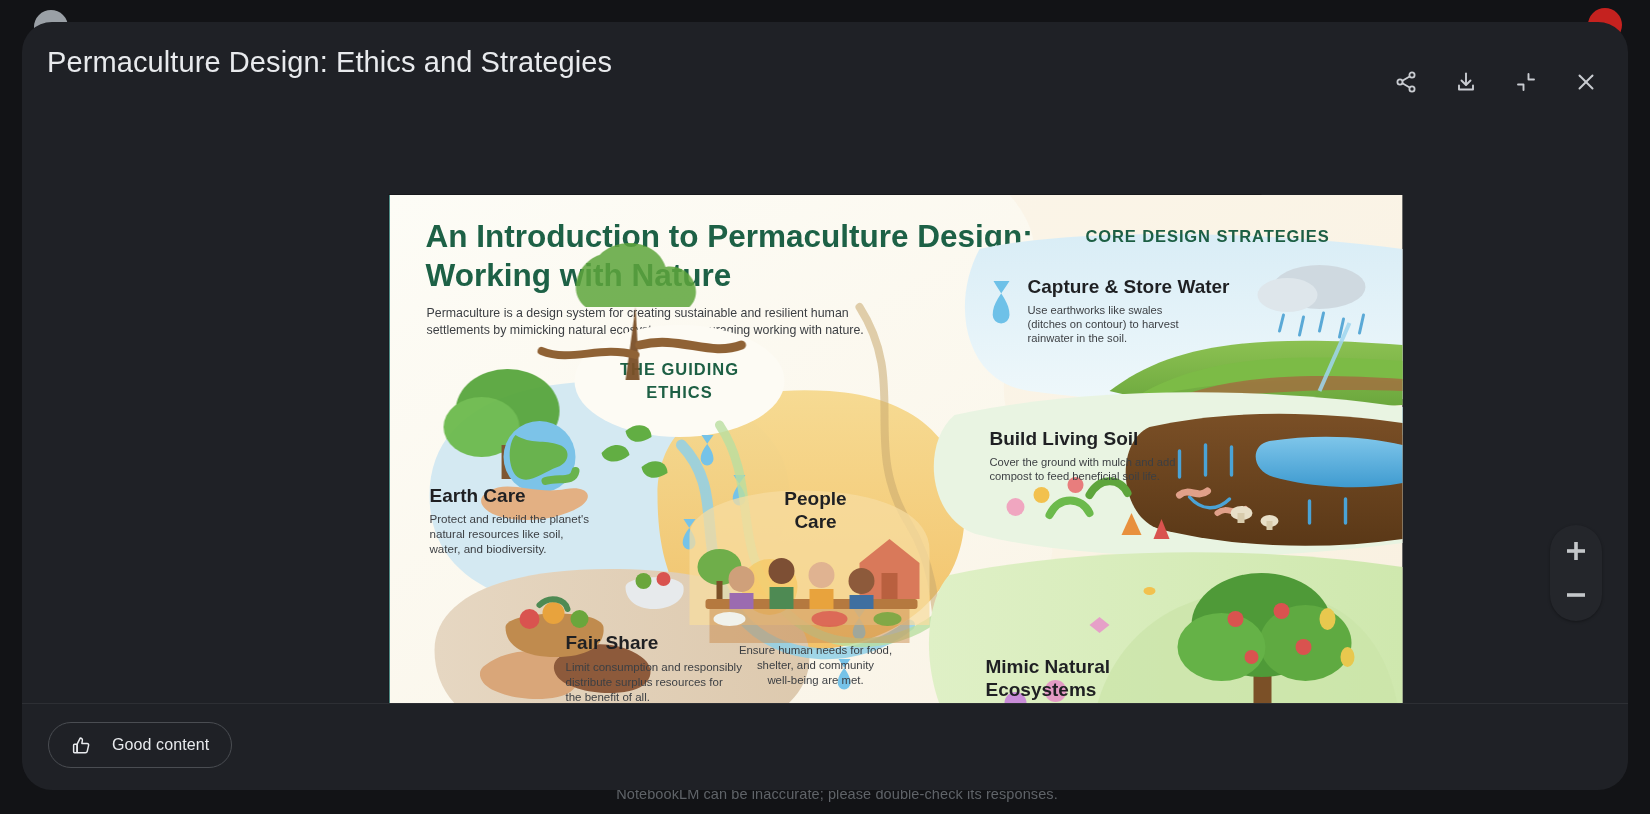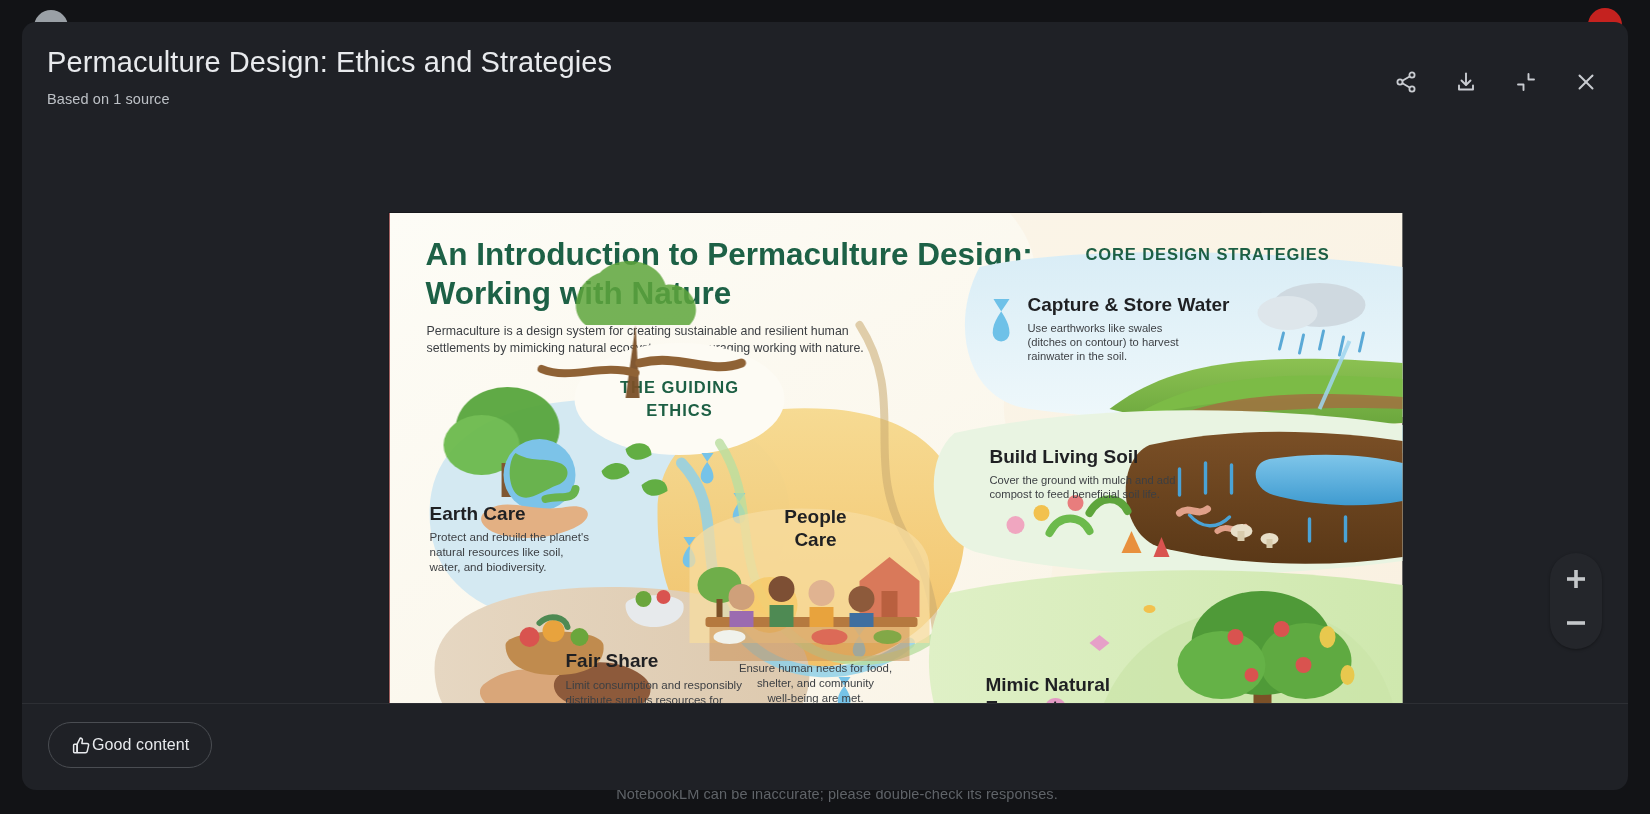--- a/index.html
+++ b/index.html
@@ -23,21 +23,21 @@
   .behind-disclaimer {
     position: absolute; left: 12px; top: 786px; width: 1650px;
     text-align: center; color: #5f6368; font-size: 14.5px; letter-spacing: .1px;
   }
 
   
   .modal {
     position: absolute; left: 22px; top: 22px;
     width: 1606px; height: 768px;
     background: #1f2126;
-    border-radius: 14px;
+    border-radius: 30px;
     overflow: hidden;
     display: flex; flex-direction: column;
   }
 
   .modal-header {
     position: relative; flex: 0 0 auto;
     padding: 24px 30px 8px 25px;
   }
   .modal-title {
     color: #e8eaed; font-size: 29px; font-weight: 400; letter-spacing: .1px;
@@ -55,23 +55,23 @@
     display: flex; align-items: center; justify-content: center;
     background: transparent; border: 0; cursor: pointer;
   }
   .icon-btn svg { display: block; }
 
   
   .modal-body {
     position: relative; flex: 1 1 auto; overflow: hidden;
   }
   .artboard-wrap {
-    position: absolute; left: 50%; top: 98px; transform: translateX(-50%);
+    position: absolute; left: 50%; top: 108px; transform: translateX(-50%);
     width: 871px; height: 566px;
-    background: #ef4444;
+    background: #14b8a6;
     box-shadow: 0 0 0 1px rgba(0,0,0,.25);
   }
   .artboard { display: block; width: 1013px; height: 566px; }
 
   
   .zoom-controls {
     position: absolute; right: 26px; top: 438px;
     width: 52px; height: 96px;
     background: #24262b; border-radius: 26px;
     display: flex; flex-direction: column; align-items: center;
@@ -84,21 +84,21 @@
     cursor: pointer; border-radius: 50%;
   }
 
   
   .modal-footer {
     flex: 0 0 auto; border-top: 1px solid #2d2f34;
     padding: 18px 26px 22px 26px;
     display: flex; gap: 20px; align-items: center;
   }
   .chip {
-    display: inline-flex; align-items: center; gap: 0;
+    display: inline-flex; align-items: center; gap: 20px;
     height: 46px; padding: 0 22px;
     border: 1px solid #4a4d52; border-radius: 23px;
     background: transparent; color: #e8eaed;
     font-size: 16px; font-family: "Liberation Sans", sans-serif;
     cursor: pointer; letter-spacing: .1px;
   }
   .chip svg { display: block; }
 </style>
 </head>
 <body>
@@ -106,21 +106,20 @@
 <div class="app-root">
 
   <div class="behind-avatar"></div>
   <div class="behind-red-arc"></div>
   <div class="behind-disclaimer">NotebookLM can be inaccurate; please double-check its responses.</div>
 
   <div class="modal">
 
     <div class="modal-header">
       <div class="modal-title">Permaculture Design: Ethics and Strategies</div>
-      <div class="modal-subtitle">Based on 1 source</div>
 
       <div class="header-actions">
         <button class="icon-btn" title="Share">
           <svg width="24" height="24" viewBox="0 0 24 24" fill="none" stroke="#c9ccd1" stroke-width="1.8" stroke-linecap="round" stroke-linejoin="round">
             <circle cx="18" cy="5" r="2.6"></circle>
               <circle cx="6" cy="12" r="2.6"></circle>
               <circle cx="18" cy="19" r="2.6"></circle>
             <line x1="8.4" y1="10.8" x2="15.6" y2="6.4"></line>
               <line x1="8.4" y1="13.2" x2="15.6" y2="17.6"></line>
           </svg>

